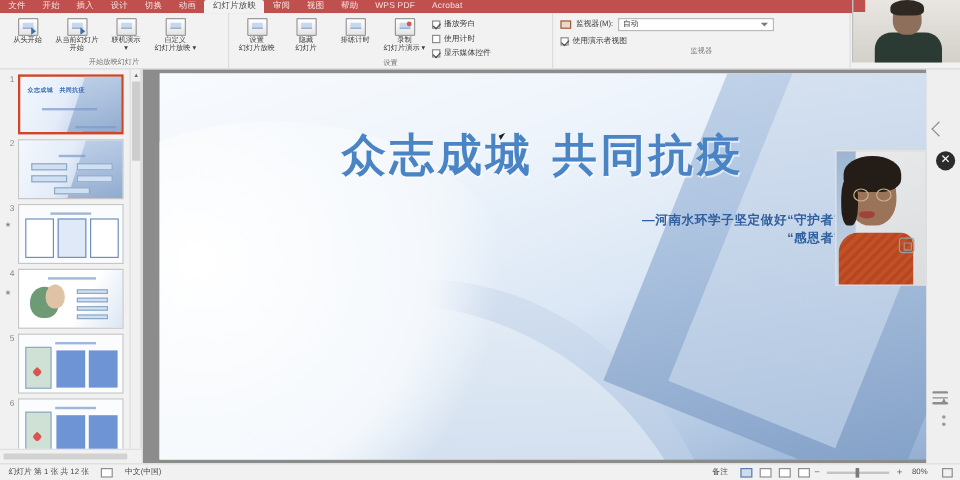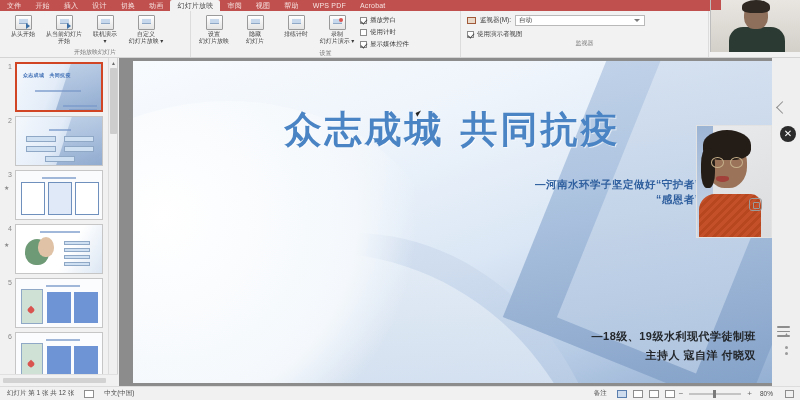--- a/index.html
+++ b/index.html
@@ -453,24 +453,20 @@
       <div class="sw2"></div>
       <div class="sw3"></div>
 
       <div class="slide-title">众志成城    共同抗疫</div>
 
       <div class="slide-sub">
         <div>—河南水环学子坚定做好“守护者”、“修行者”</div>
         <div>“感恩者”、“识途者”</div>
       </div>
 
-      <div class="slide-foot">
-        <div>—18级、19级水利现代学徒制班</div>
-        <div>主持人    寇自洋 付晓双</div>
-      </div>
 
       <div class="cursor"></div>
     </div>
   </div>
 
   <div class="rightstrip">
     <div class="chev-left"></div>
     <div class="hamburger">
         <i></i>
         <i></i>

